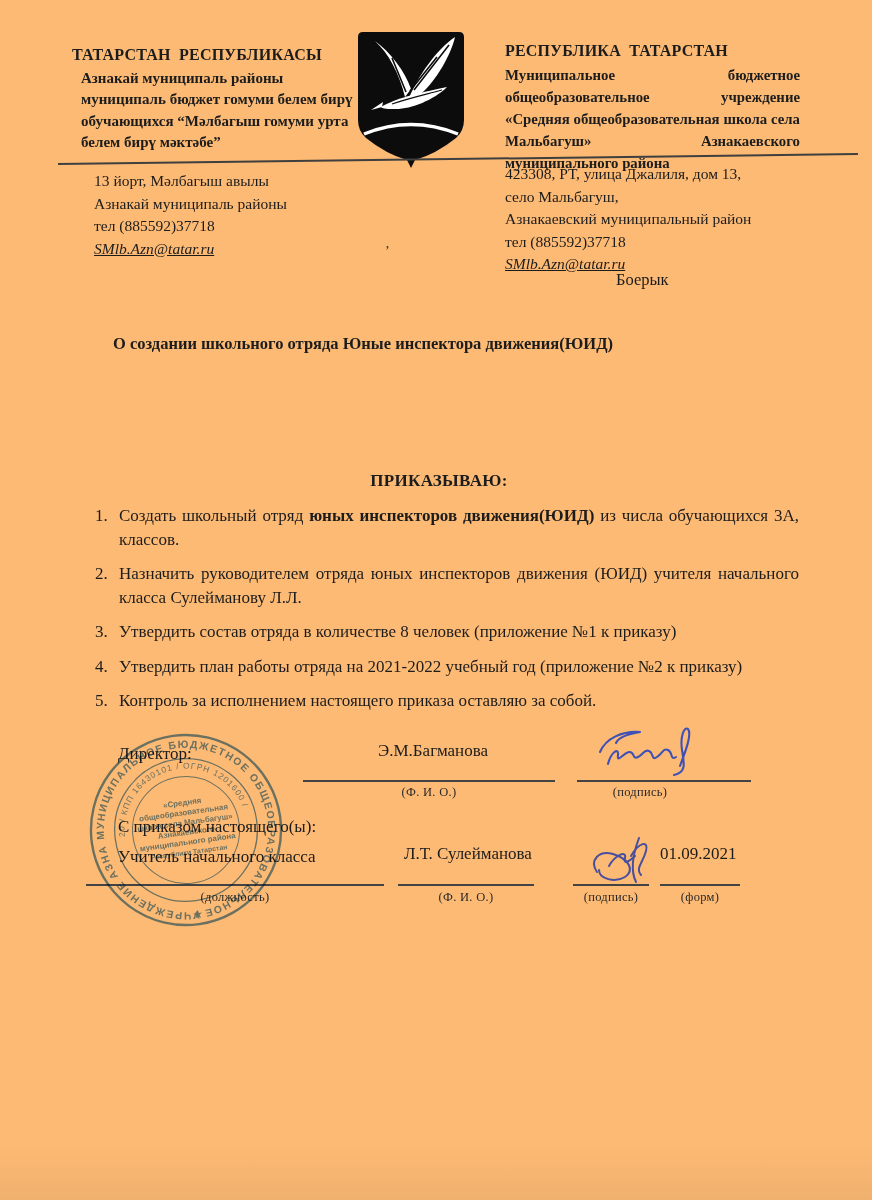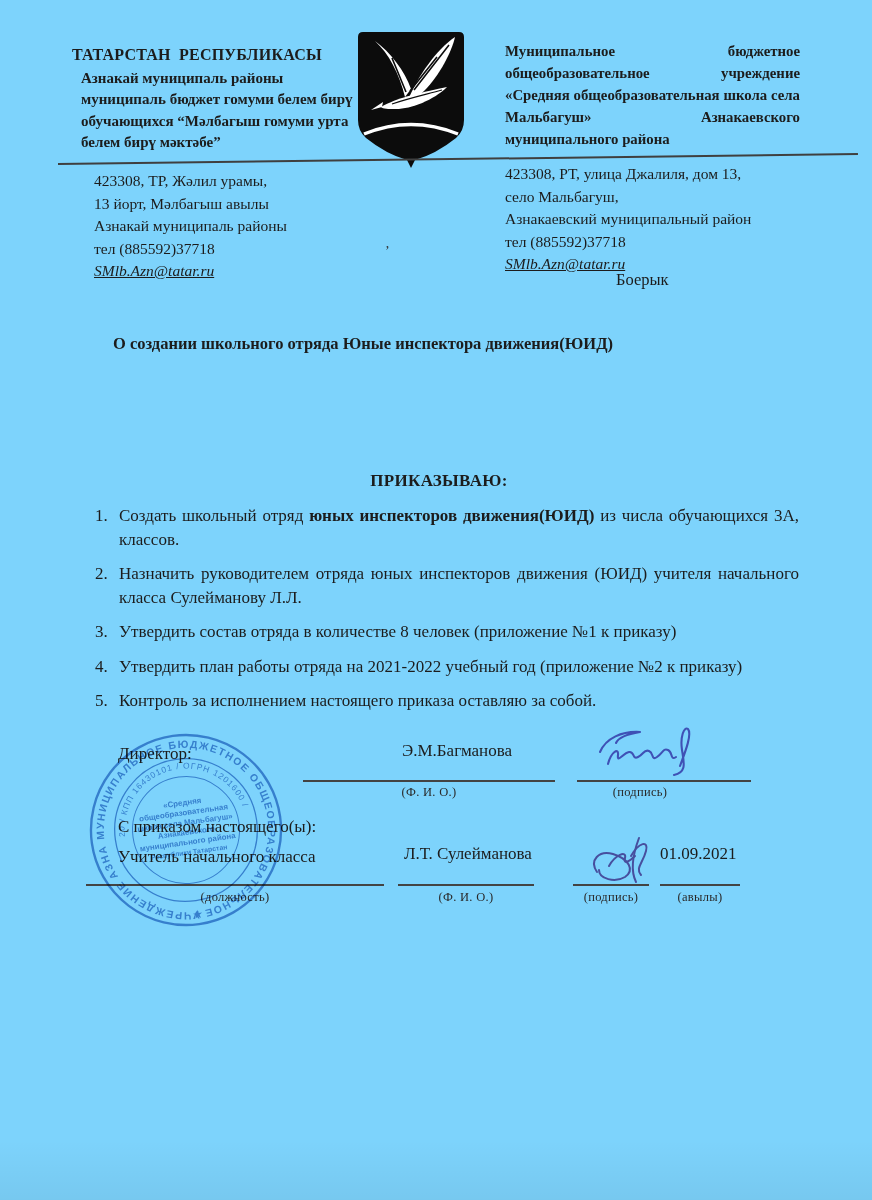--- a/index.html
+++ b/index.html
@@ -1,18 +1,18 @@
 <!DOCTYPE html>
 <html><head>
 <meta charset="utf-8">
 <style>
   html,body{margin:0;padding:0;background:#e8e8e6;}
   .page{
     position:relative;width:872px;height:1200px;margin:0 auto;
-    background:#7dd3fc;
+    background:#fdba74;
     font-family:"Liberation Serif","DejaVu Serif",serif;
     color:#1c1c1c;overflow:hidden;
   }
   .page::after{content:"";position:absolute;left:0;right:0;bottom:0;height:60px;
     background:linear-gradient(to bottom,rgba(0,0,0,0) 0%,rgba(0,0,0,0.05) 100%);pointer-events:none;}
   .abs{position:absolute;}
   .b{font-weight:bold;}
   .pre{white-space:pre;}
   .org-left{left:72px;top:44px;width:292px;font-weight:bold;font-size:15px;line-height:21.5px;}
   .org-left .t{font-size:16px;letter-spacing:.2px;margin-bottom:2px;}
@@ -62,27 +62,27 @@
       <path d="M53,69 C47,45 37,26 23,13 C38,24 53,43 59,61 Z" fill="#fff"></path>
       <path d="M29,79 C45,70 62,66 95,59 C82,72 59,81 44,81 C36,81 31,81 29,79 Z" fill="#fff"></path>
       <path d="M30,79 L19,82 L31,74 Z" fill="#fff"></path>
       <path d="M62,62 L97,17 M58,63 L85,29 M50,62 L30,22 M54,64 L40,30" stroke="#0c0c0c" stroke-width="1.6" fill="none"></path>
       <path d="M40,76 C58,70 76,66 90,62" stroke="#0c0c0c" stroke-width="1.2" fill="none"></path>
       <path d="M12,106 Q59,87 106,106" stroke="#fff" stroke-width="3.4" fill="none"></path>
     </svg>
   </div>
 
   <div class="abs org-right">
+    <div class="t">РЕСПУБЛИКА  ТАТАРСТАН</div>
     <div class="bd">Муниципальное бюджетное общеобразовательное учреждение «Средняя общеобразовательная школа села Мальбагуш» Азнакаевского муниципального района</div>
   </div>
 
   <div class="abs divider"></div>
 
   <div class="abs addr addr-l">
-    <div>423308, ТР, Жәлил урамы,</div>
     <div>13 йорт, Мәлбагыш авылы</div>
     <div>Азнакай муниципаль районы</div>
     <div>тел (885592)37718</div>
     <div class="email">SMlb.Azn@tatar.ru</div>
   </div>
   <div class="abs addr addr-r">
     <div>423308, РТ, улица Джалиля, дом 13,</div>
     <div>село Мальбагуш,</div>
     <div>Азнакаевский муниципальный район</div>
     <div>тел (885592)37718</div>
@@ -115,21 +115,21 @@
       <span class="num">4.</span>
       <span class="txt">Утвердить план работы отряда на 2021-2022 учебный год (приложение №2 к приказу)</span>
     </div>
     <div class="oli">
       <span class="num">5.</span>
       <span class="txt">Контроль за исполнением настоящего приказа оставляю за собой.</span>
     </div>
   </div>
 
   <div class="abs sig-label" style="left:118px;top:744px;">Директор:</div>
-  <div class="abs sig-label" style="left:378px;top:741px;margin-left:24px;">Э.М.Багманова</div>
+  <div class="abs sig-label" style="left:378px;top:741px;">Э.М.Багманова</div>
 
   <div class="abs sig-img" style="left:592px;top:722px;width:132px;height:58px;">
     <svg width="132" height="58" viewBox="0 0 132 58">
       <g stroke="#3f51b5" stroke-width="2.1" fill="none" stroke-linecap="round" stroke-linejoin="round">
         <path d="M8,30 C14,16 30,9 48,10 C36,12 26,16 24,21"></path>
         <path d="M16,42 C19,30 27,25 26,33 C25,42 31,31 37,30 C43,29 40,38 46,35 C52,32 52,27 57,29 C62,31 59,39 65,35 C71,31 71,26 76,28 C81,30 78,39 84,35"></path>
         <path d="M88,44 C94,28 100,12 96,7 C92,4 88,15 90,28 C92,41 95,50 82,53"></path>
       </g>
     </svg>
   </div>
@@ -161,21 +161,21 @@
   <div class="abs u-line" style="left:86px;top:884px;width:298px;"></div>
   <div class="abs small-cap" style="left:86px;top:890px;width:298px;">(должность)</div>
 
   <div class="abs u-line" style="left:398px;top:884px;width:136px;"></div>
   <div class="abs small-cap" style="left:398px;top:890px;width:136px;">(Ф. И. О.)</div>
 
   <div class="abs u-line" style="left:573px;top:884px;width:76px;"></div>
   <div class="abs small-cap" style="left:561px;top:890px;width:100px;">(подпись)</div>
 
   <div class="abs u-line" style="left:660px;top:884px;width:80px;"></div>
-  <div class="abs small-cap" style="left:660px;top:890px;width:80px;">(авылы)</div>
+  <div class="abs small-cap" style="left:660px;top:890px;width:80px;">(форм)</div>
 
   <div class="abs stamp-wrap">
     <svg width="198" height="198" viewBox="0 0 200 200" style="transform:rotate(-8deg);">
       <defs>
         <path id="ringO" d="M 17,100 A 83 83 0 1 1 183,100 A 83 83 0 1 1 17,100"></path>
         <path id="ringI" d="M 38,100 A 62 62 0 1 1 162,100 A 62 62 0 1 1 38,100"></path>
       </defs>
       <g stroke="#4d84c6" fill="none">
         <circle cx="100" cy="100" r="96" stroke-width="2.4"></circle>
         <circle cx="100" cy="100" r="72" stroke-width="1.3"></circle>

